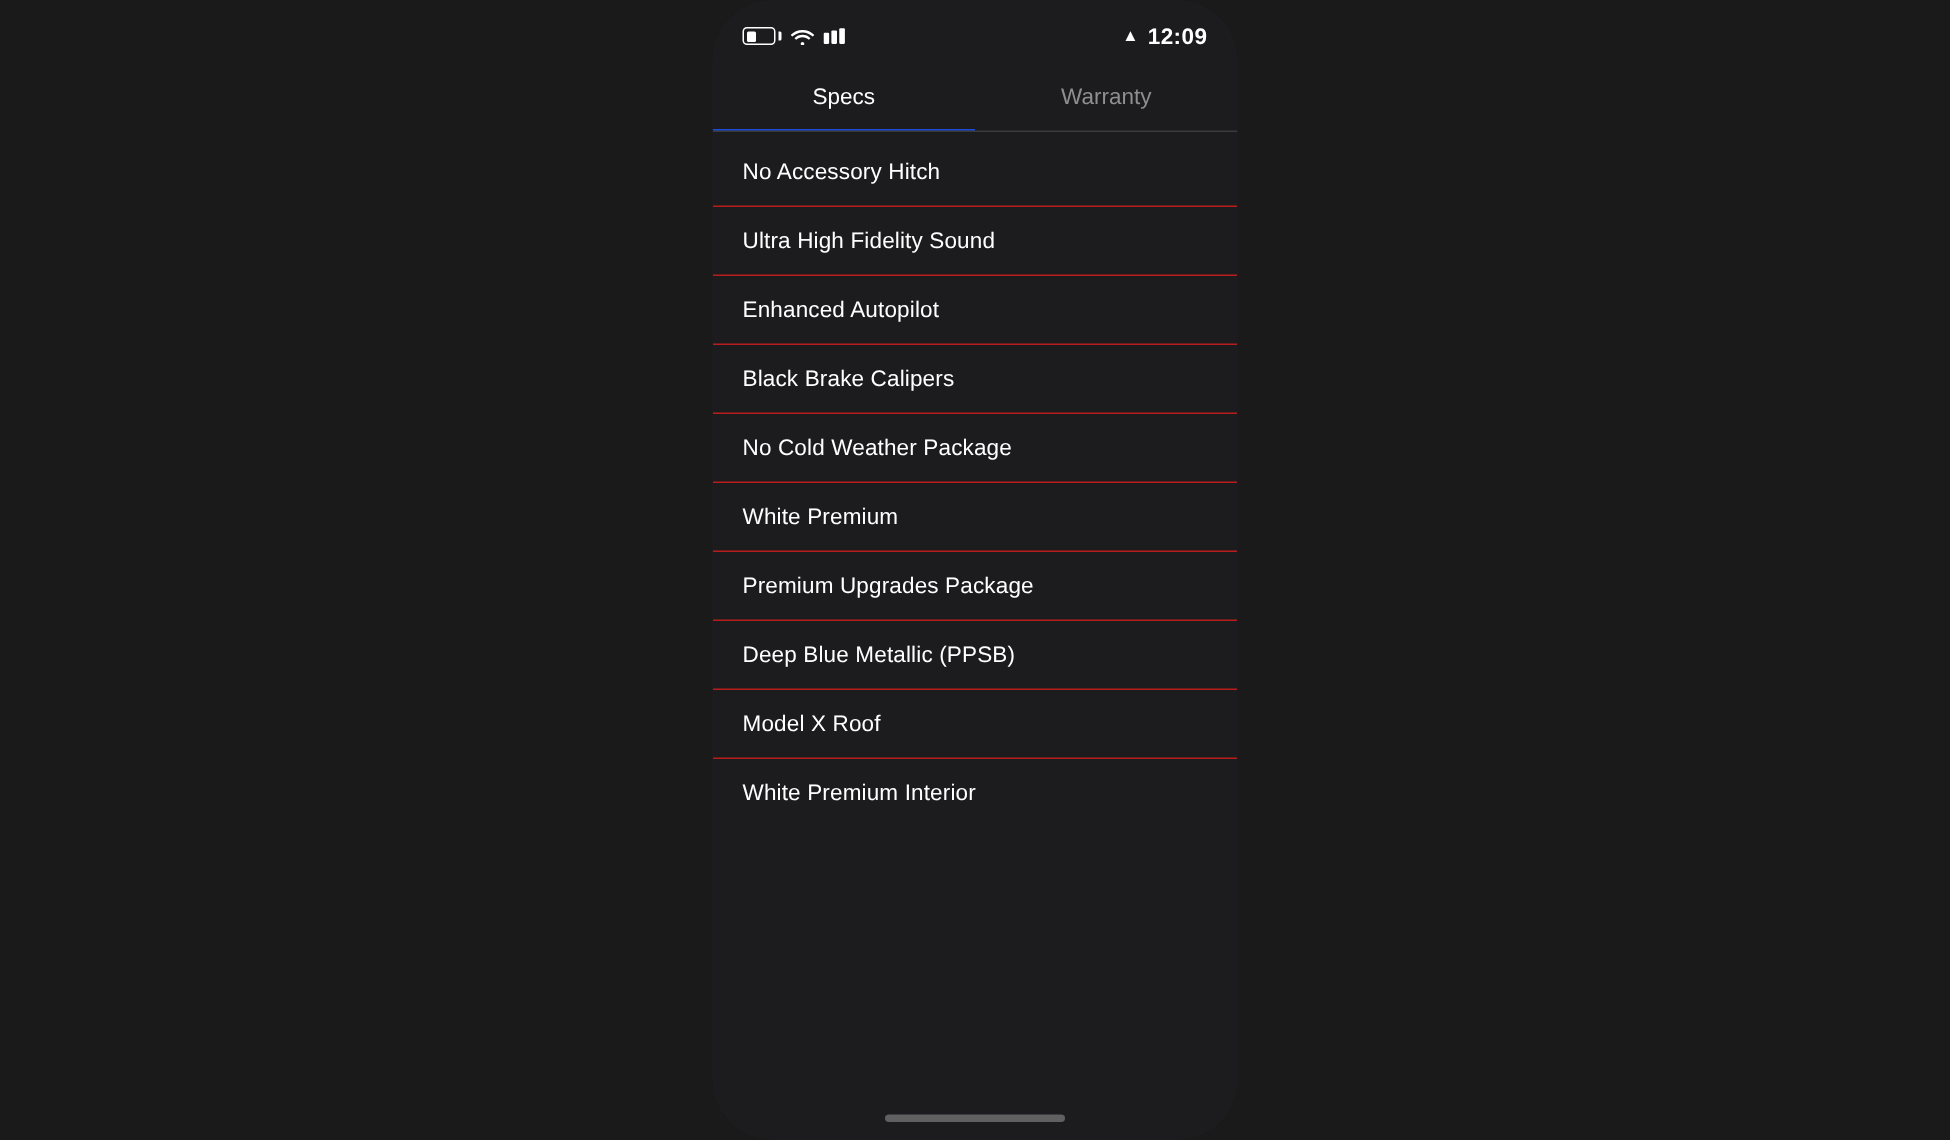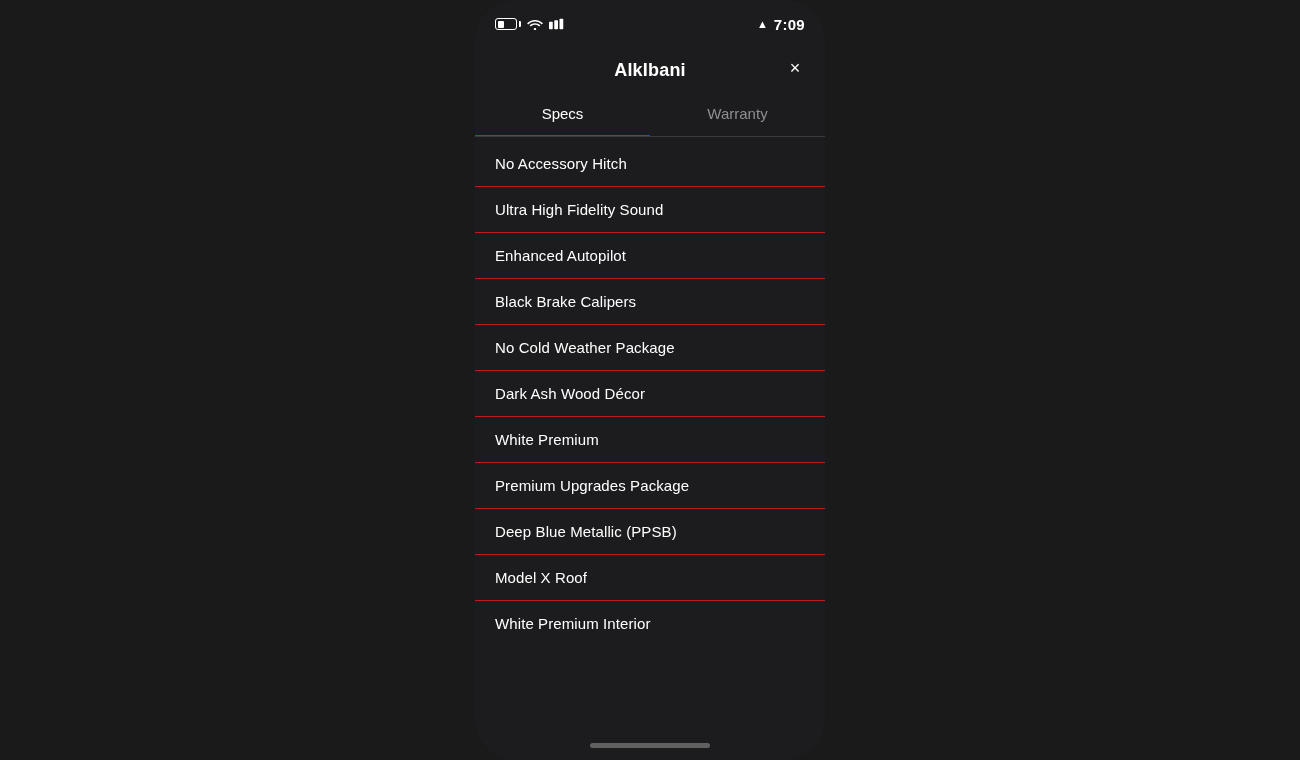--- a/index.html
+++ b/index.html
@@ -221,32 +221,26 @@
         <path d="M10 12.5c.83 0 1.5.67 1.5 1.5S10.83 15.5 10 15.5 8.5 14.83 8.5 14s.67-1.5 1.5-1.5zm0-4c2.07 0 3.93.84 5.29 2.2l1.42-1.42C14.94 7.5 12.6 6.5 10 6.5S5.06 7.5 3.29 9.28l1.42 1.42C6.07 9.34 7.93 8.5 10 8.5zm0-4c3.31 0 6.3 1.34 8.49 3.51l1.42-1.42C17.5 4.18 13.97 2.5 10 2.5S2.5 4.18.09 6.59l1.42 1.42C3.7 5.84 6.69 4.5 10 4.5z"></path>
       </svg>
       <svg class="dots-svg" viewBox="0 0 24 14" fill="white">
         <rect x="0" y="4" width="5" height="10" rx="1"></rect>
         <rect x="7" y="2" width="5" height="12" rx="1"></rect>
         <rect x="14" y="0" width="5" height="14" rx="1"></rect>
       </svg>
     </div>
     <div class="status-right">
       <span style="color:white;font-size:11px;">▲</span>
-      <span class="time-text">7:09</span>
+      <span class="time-text">12:09</span>
     </div>
   </div>
 
   <div class="modal-content">
 
-    <div class="modal-header">
-      <span class="modal-title">AlkIbani</span>
-      <button class="close-button">
-        <span>×</span>
-      </button>
-    </div>
 
     <div class="tabs-container">
       <div class="tab active">
         <span>Specs</span>
       </div>
       <div class="tab">
         <span>Warranty</span>
       </div>
     </div>
 
@@ -258,23 +252,20 @@
         <span>Ultra High Fidelity Sound</span>
       </div>
       <div class="spec-item">
         <span>Enhanced Autopilot</span>
       </div>
       <div class="spec-item">
         <span>Black Brake Calipers</span>
       </div>
       <div class="spec-item">
         <span>No Cold Weather Package</span>
-      </div>
-      <div class="spec-item">
-        <span>Dark Ash Wood Décor</span>
       </div>
       <div class="spec-item">
         <span>White Premium</span>
       </div>
       <div class="spec-item">
         <span>Premium Upgrades Package</span>
       </div>
       <div class="spec-item">
         <span>Deep Blue Metallic (PPSB)</span>
       </div>

